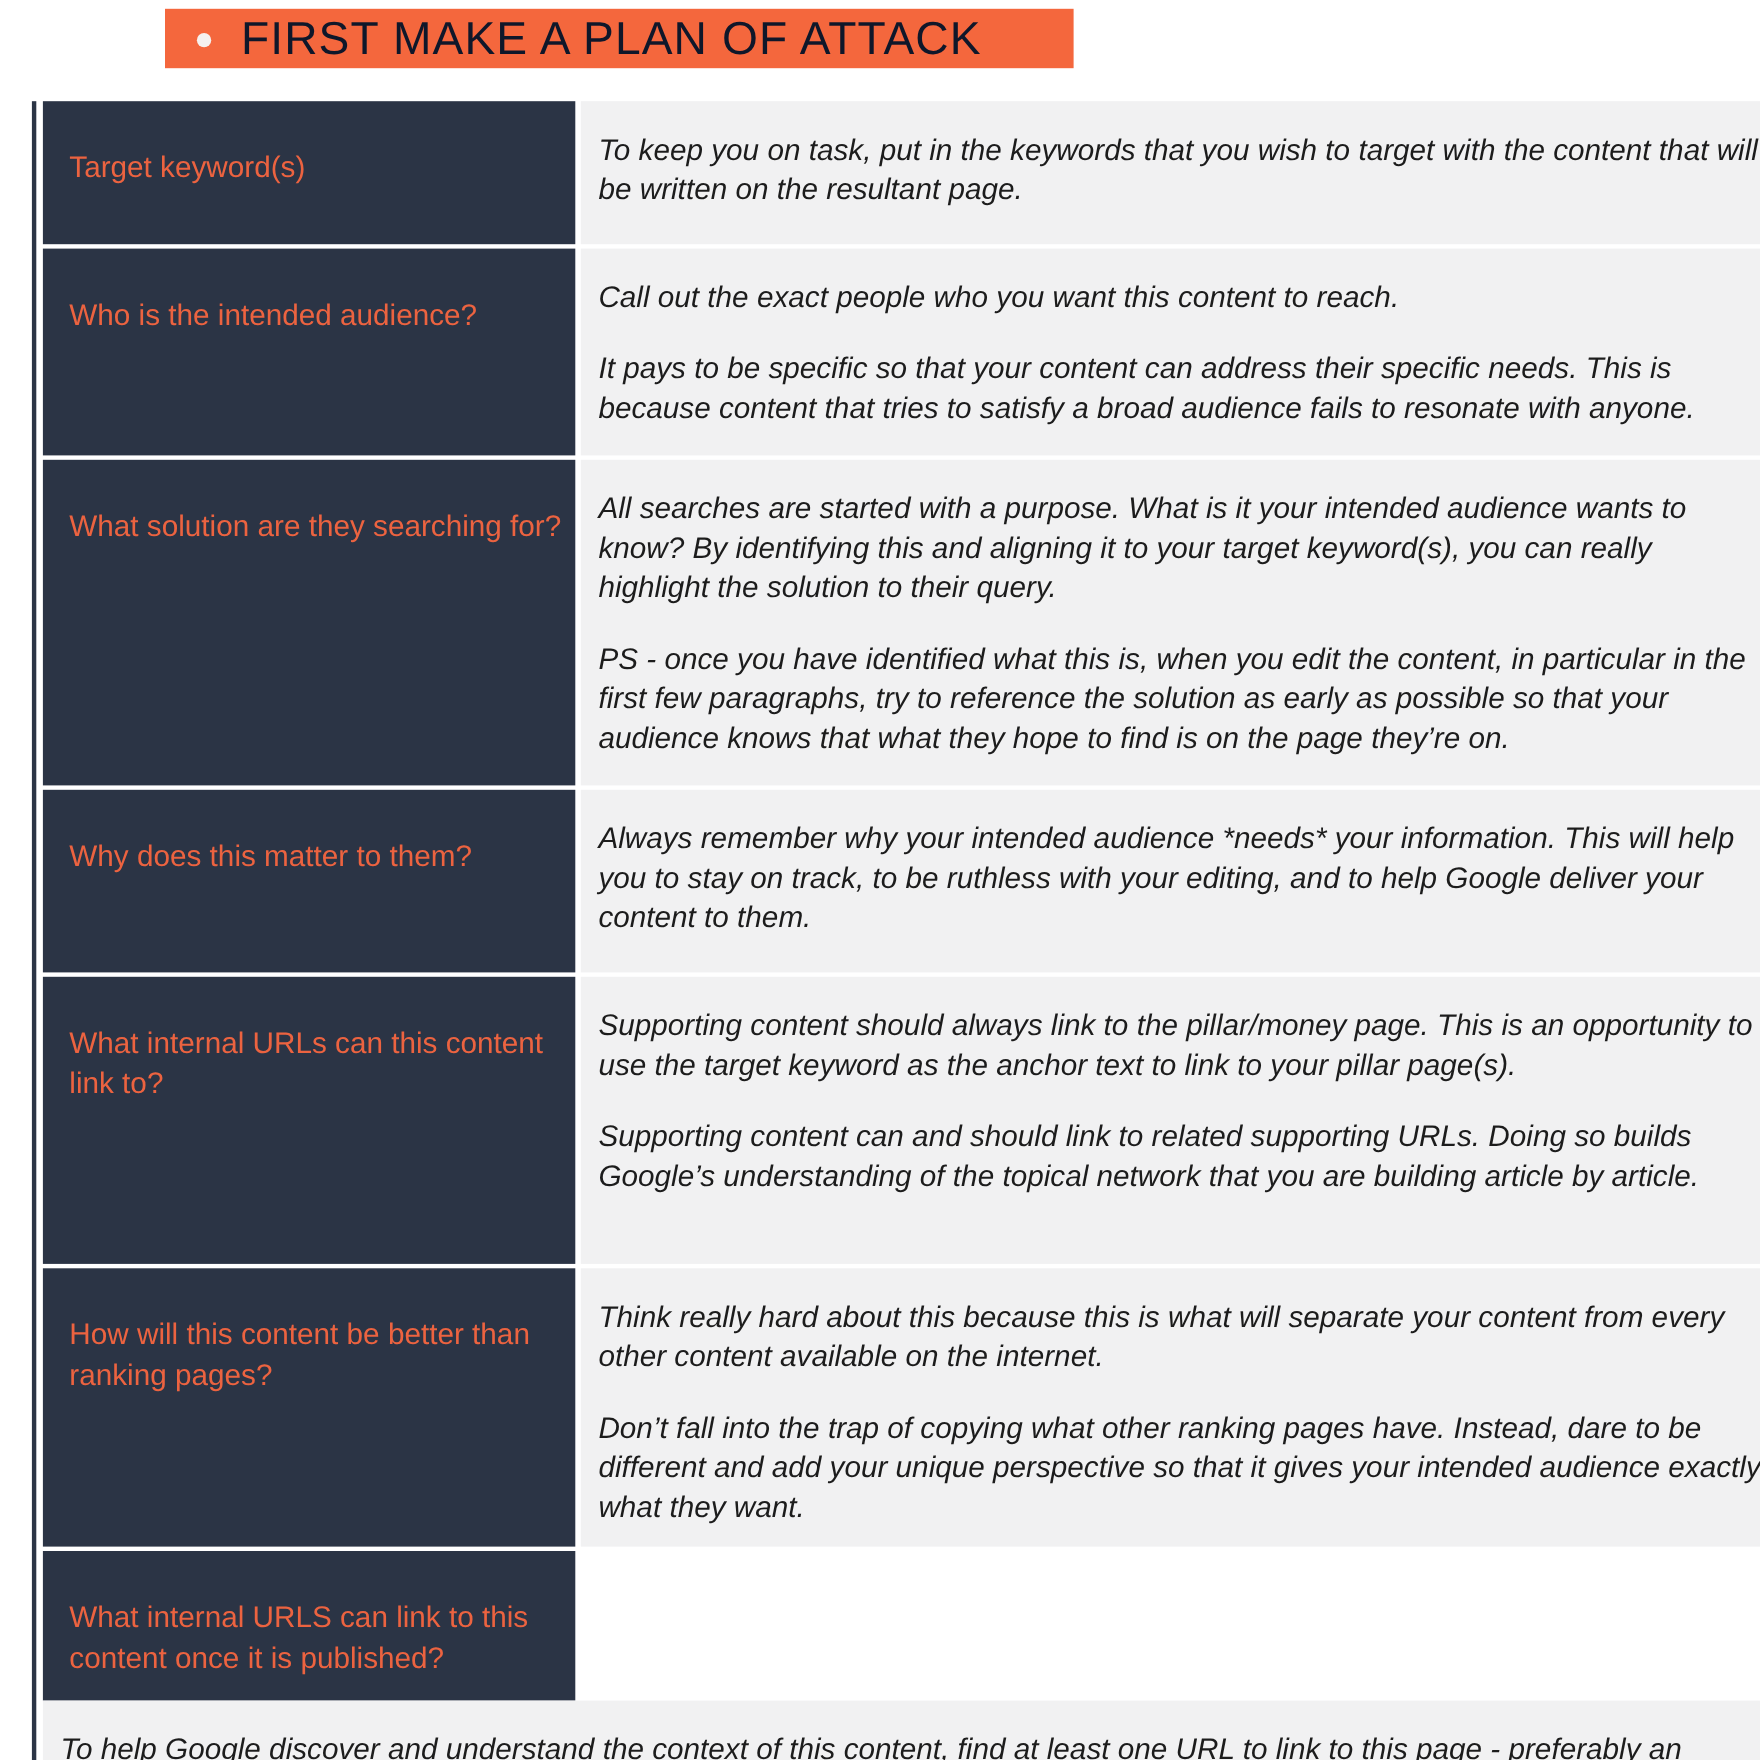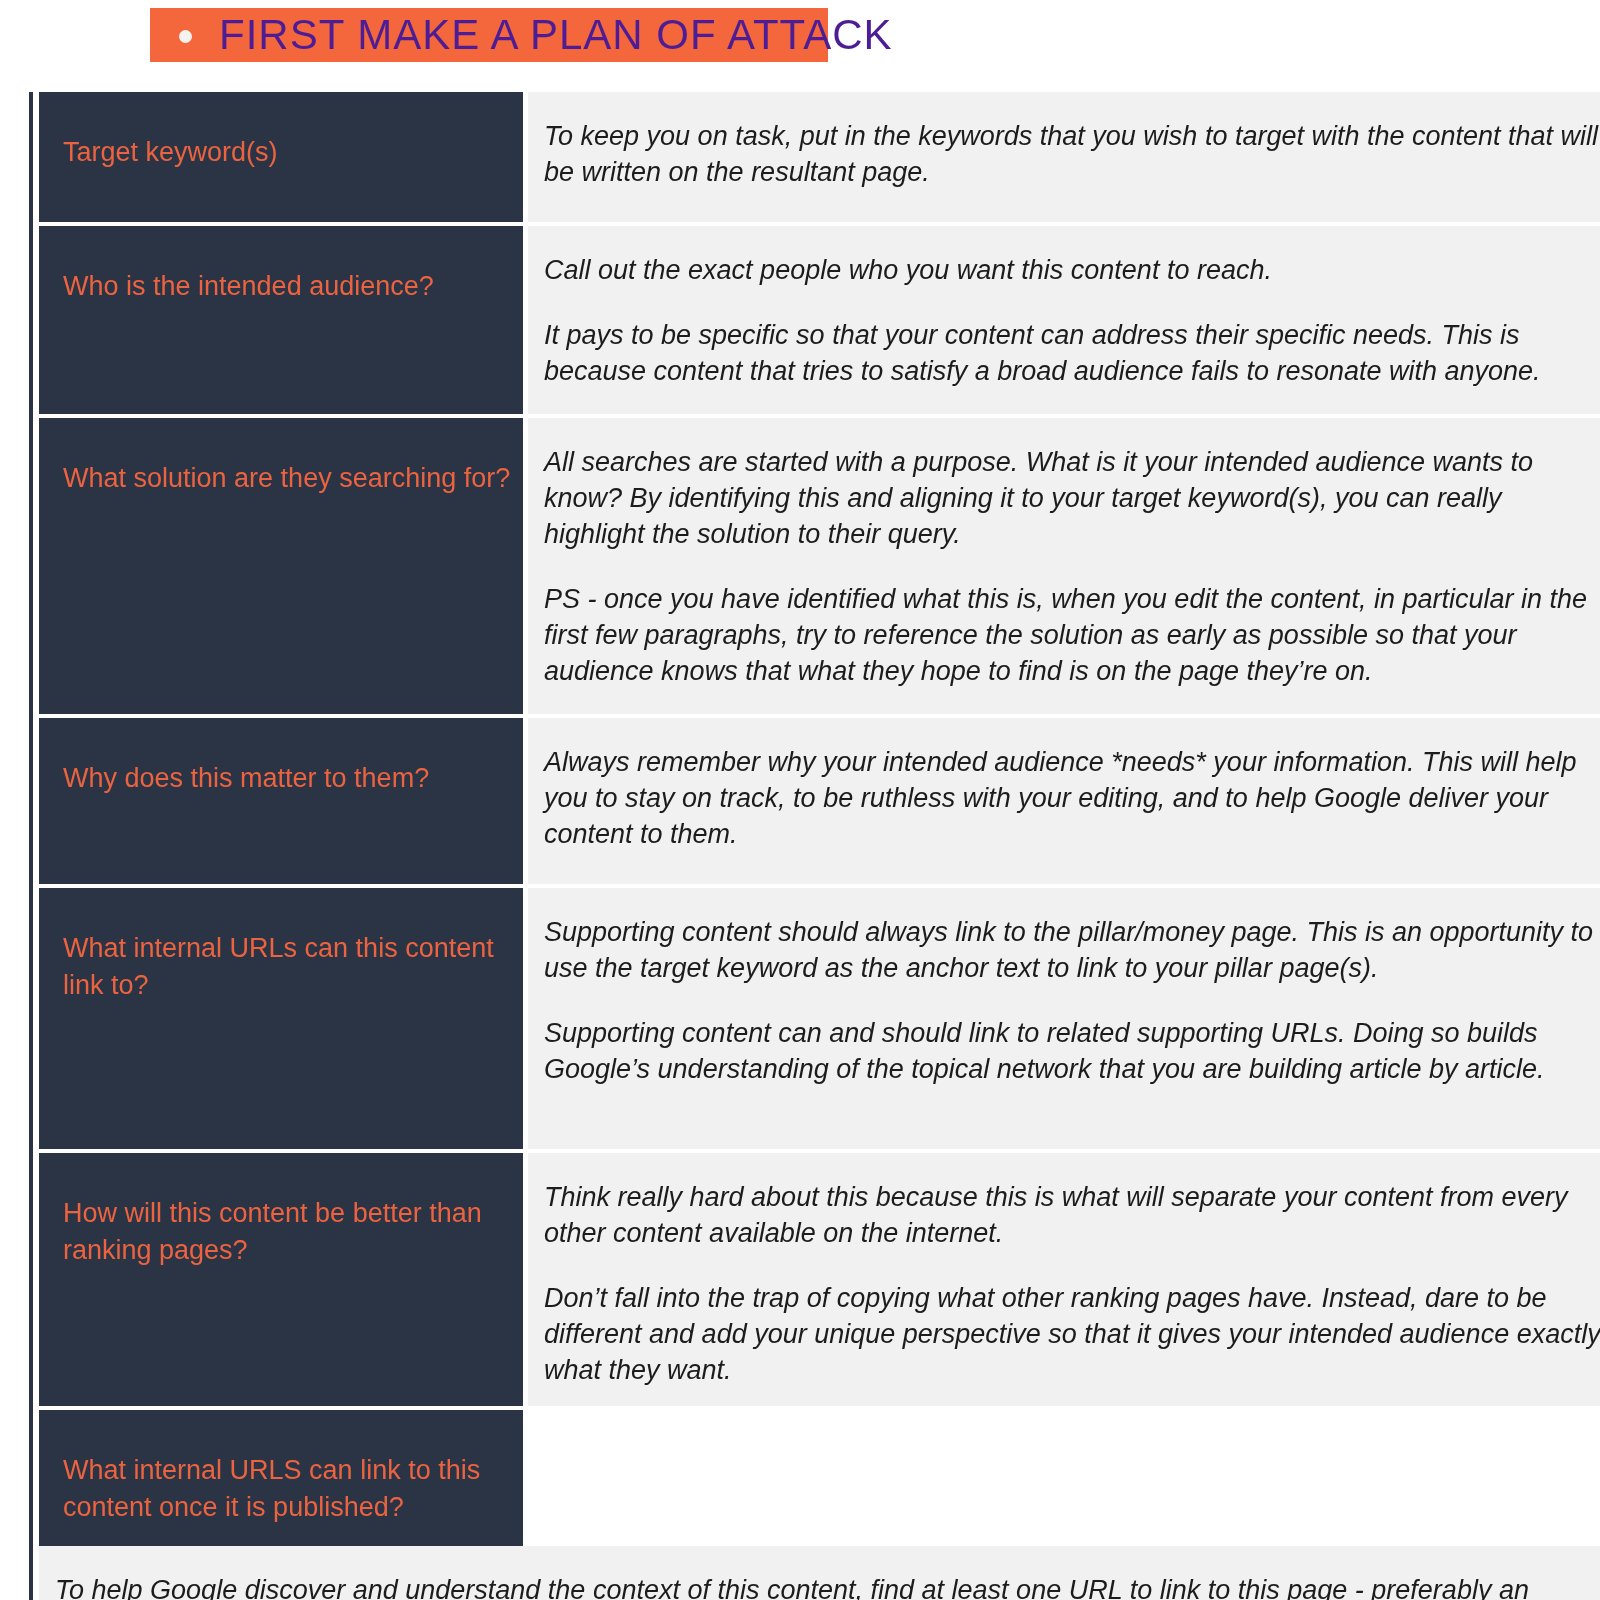--- a/index.html
+++ b/index.html
@@ -14,24 +14,24 @@
   :root {
     --banner-orange: #f4673d;
     --navy: #2b3445;
     --label-orange: #ec6340;
     --answer-bg: #f1f1f2;
     --answer-text: #1c1c1c;
     --bottom-line: #3a4960;
   }
   .banner {
     margin: 8px 0 0 150px;
-    width: 678px;
+    width: 826px;
     height: 54px;
     background: var(--banner-orange);
-    color: #4c1d95;
+    color: #0f172a;
     display: flex;
     align-items: center;
     font-size: 42px;
     letter-spacing: 1px;
     white-space: nowrap;
   }
   .banner .bullet {
     width: 13px;
     height: 13px;
     border-radius: 50%;

